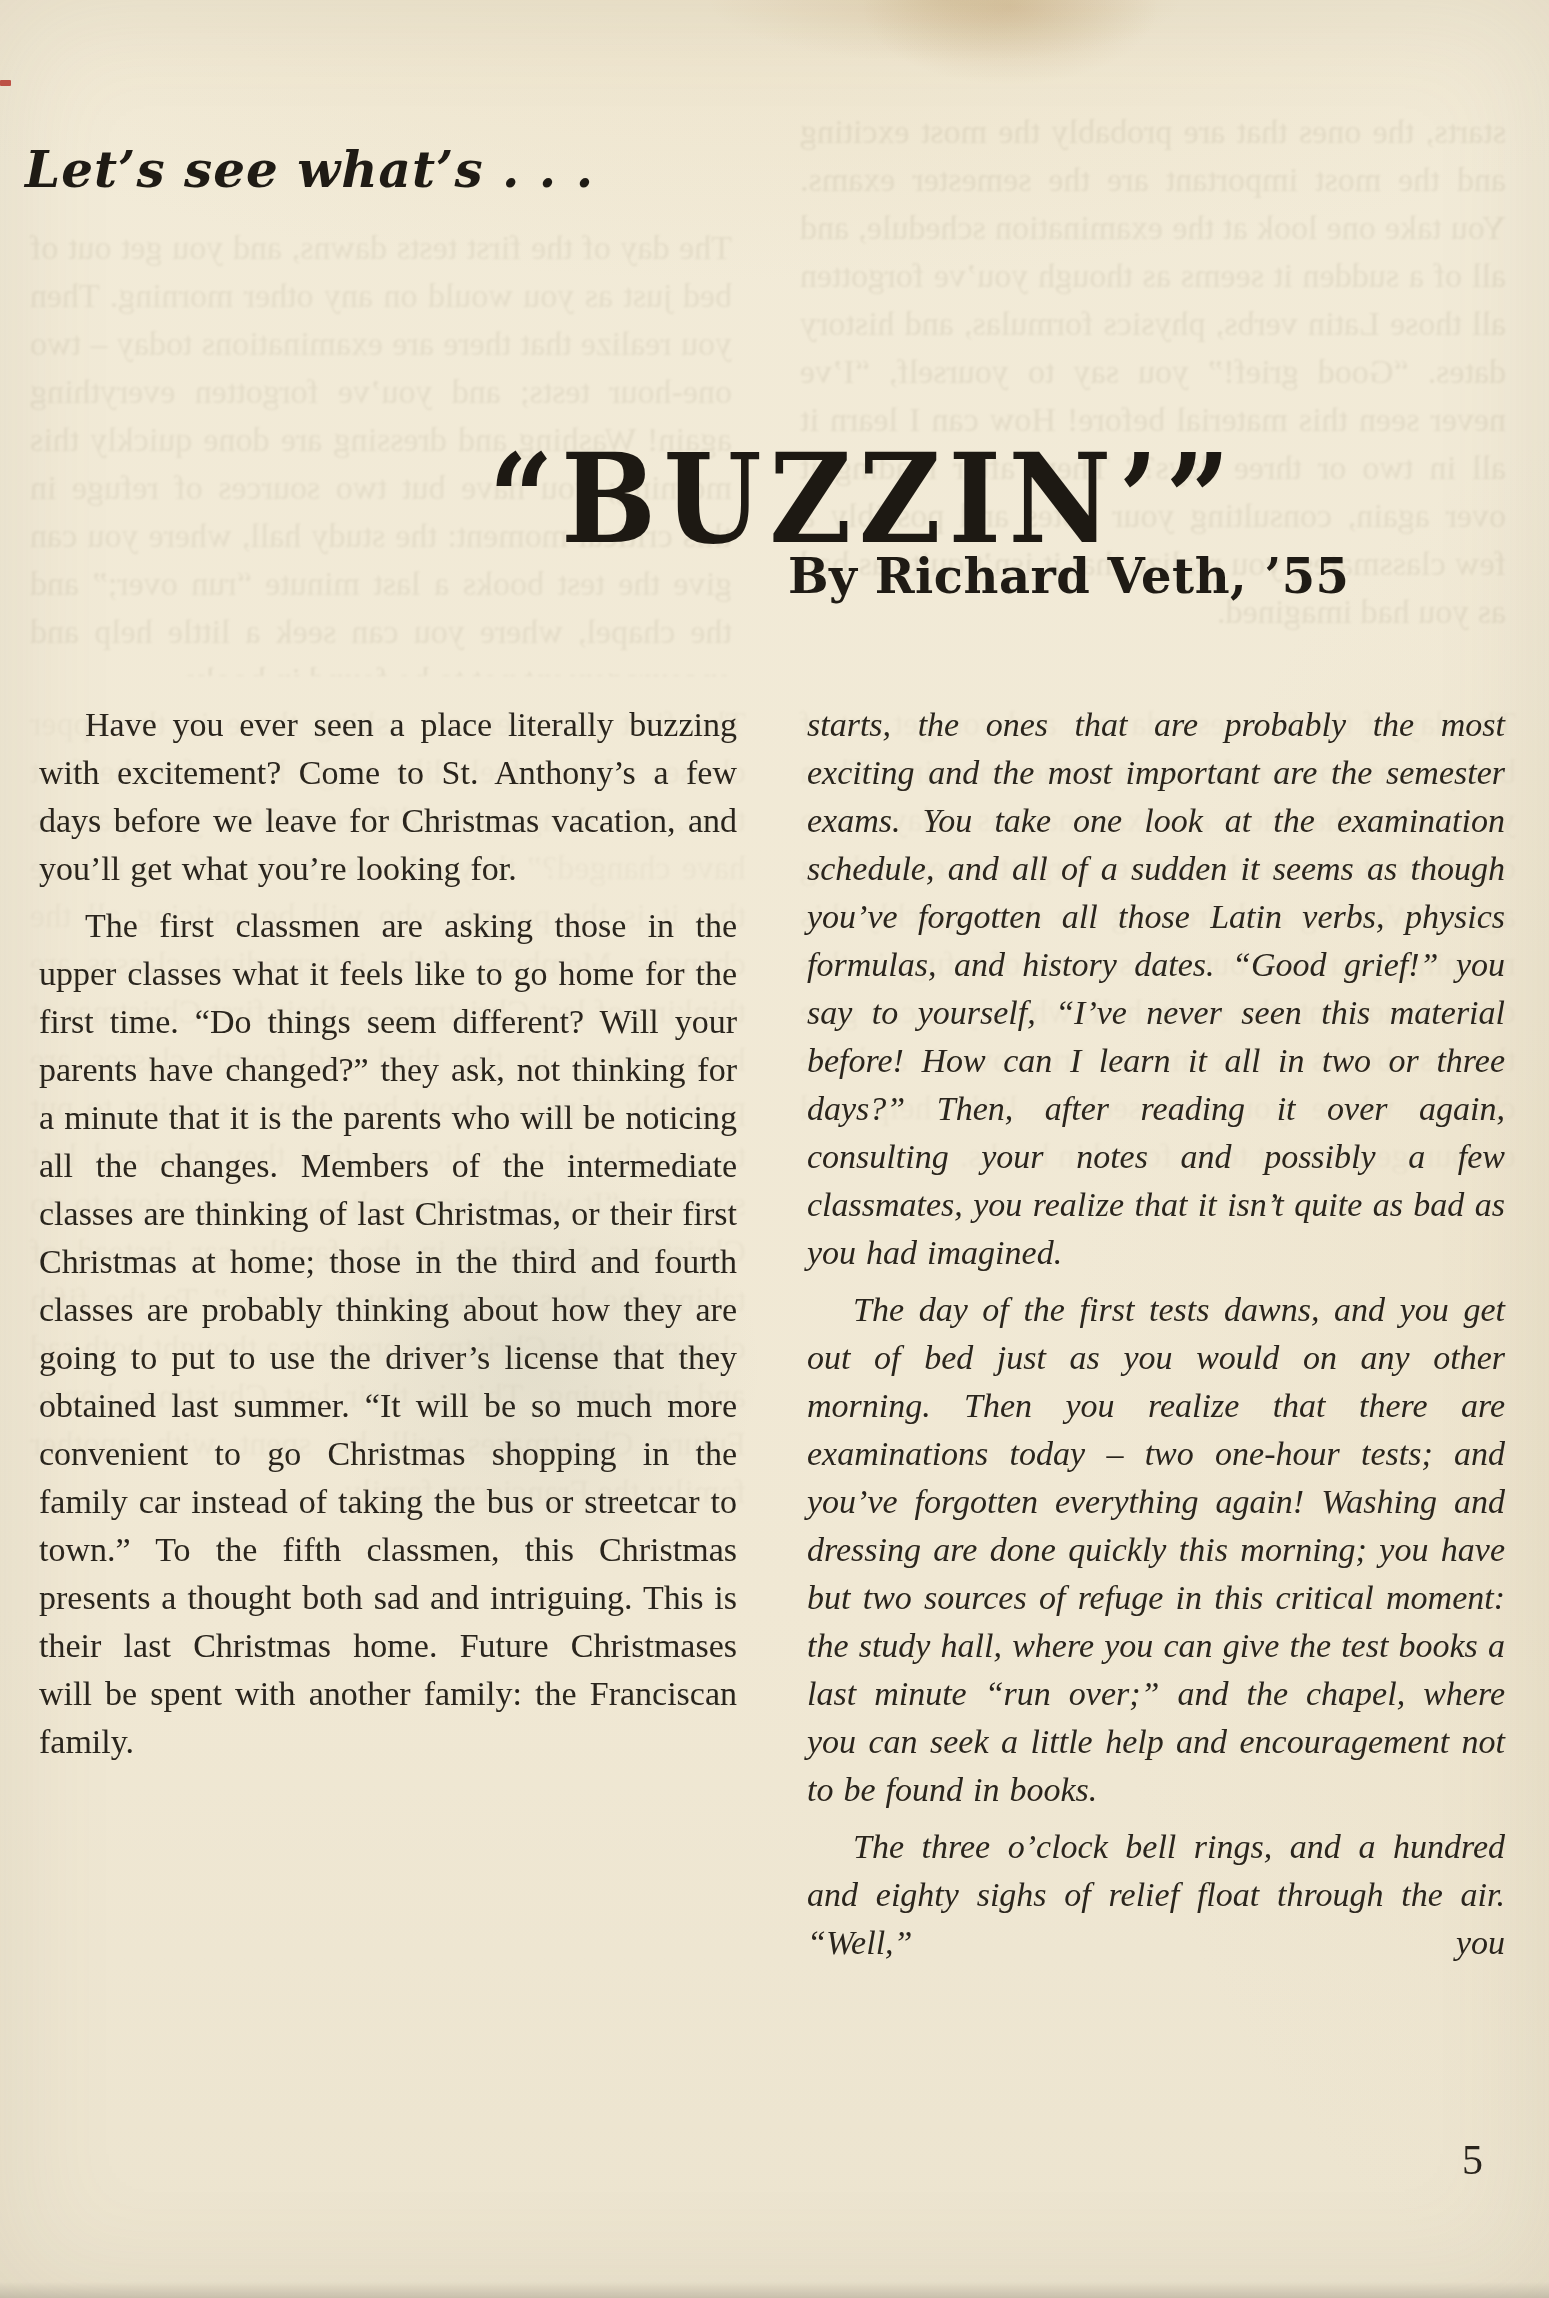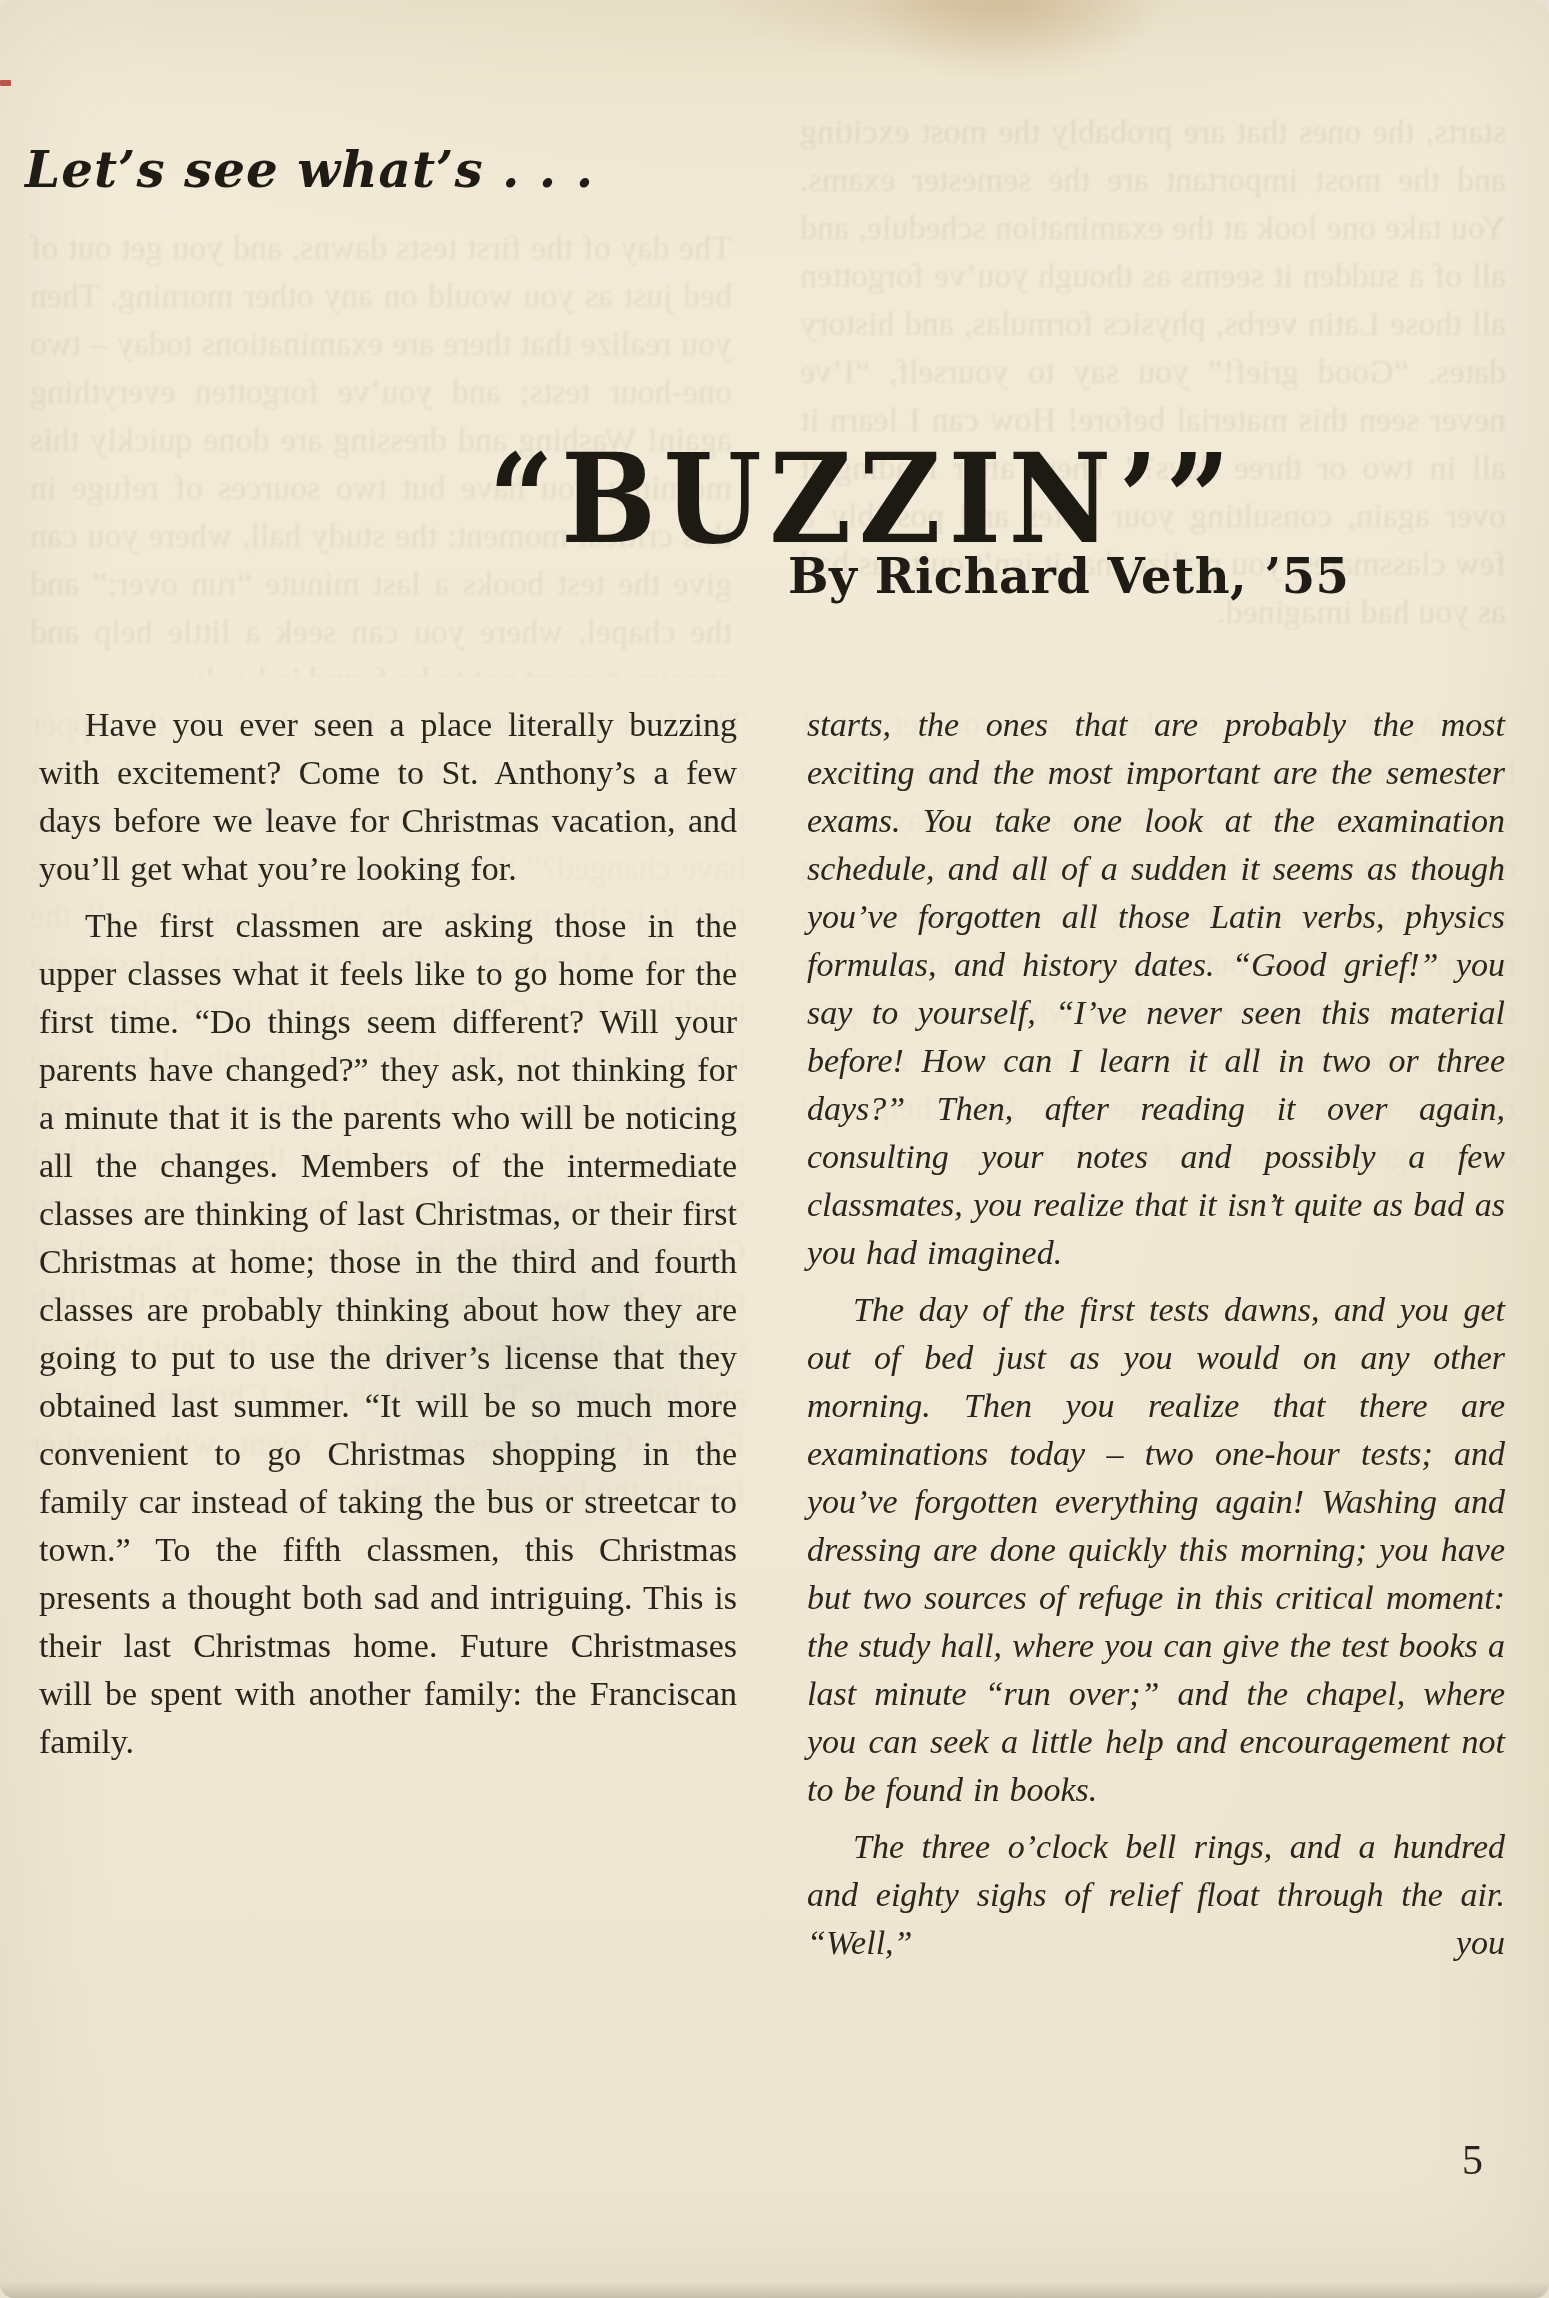--- a/index.html
+++ b/index.html
@@ -10,21 +10,20 @@
   }
   .page{
     position:relative;width:1549px;height:2298px;overflow:hidden;
     background:
       radial-gradient(ellipse 340px 90px at 61% 0%, rgba(167,122,52,.16), rgba(167,122,52,0) 70%),
       radial-gradient(ellipse 1400px 500px at 50% -4%, rgba(226,210,175,.35), rgba(226,210,175,0) 75%),
       radial-gradient(ellipse 900px 1400px at 110% 60%, rgba(228,214,182,.30), rgba(228,214,182,0) 70%),
       linear-gradient(#f2ebd8, #f0e8d4 70%, #ece4cf);
     box-shadow:inset 0 0 120px rgba(120,105,75,.12);
     color:#29241c;
-    border-radius:14px;
   }
   .page::after{
     content:"";position:absolute;left:0;right:0;bottom:0;height:16px;
     background:linear-gradient(rgba(130,125,110,0), rgba(130,125,110,.30));
   }
 
   
   .bleed{
     position:absolute;overflow:hidden;
     transform:scaleX(-1);

